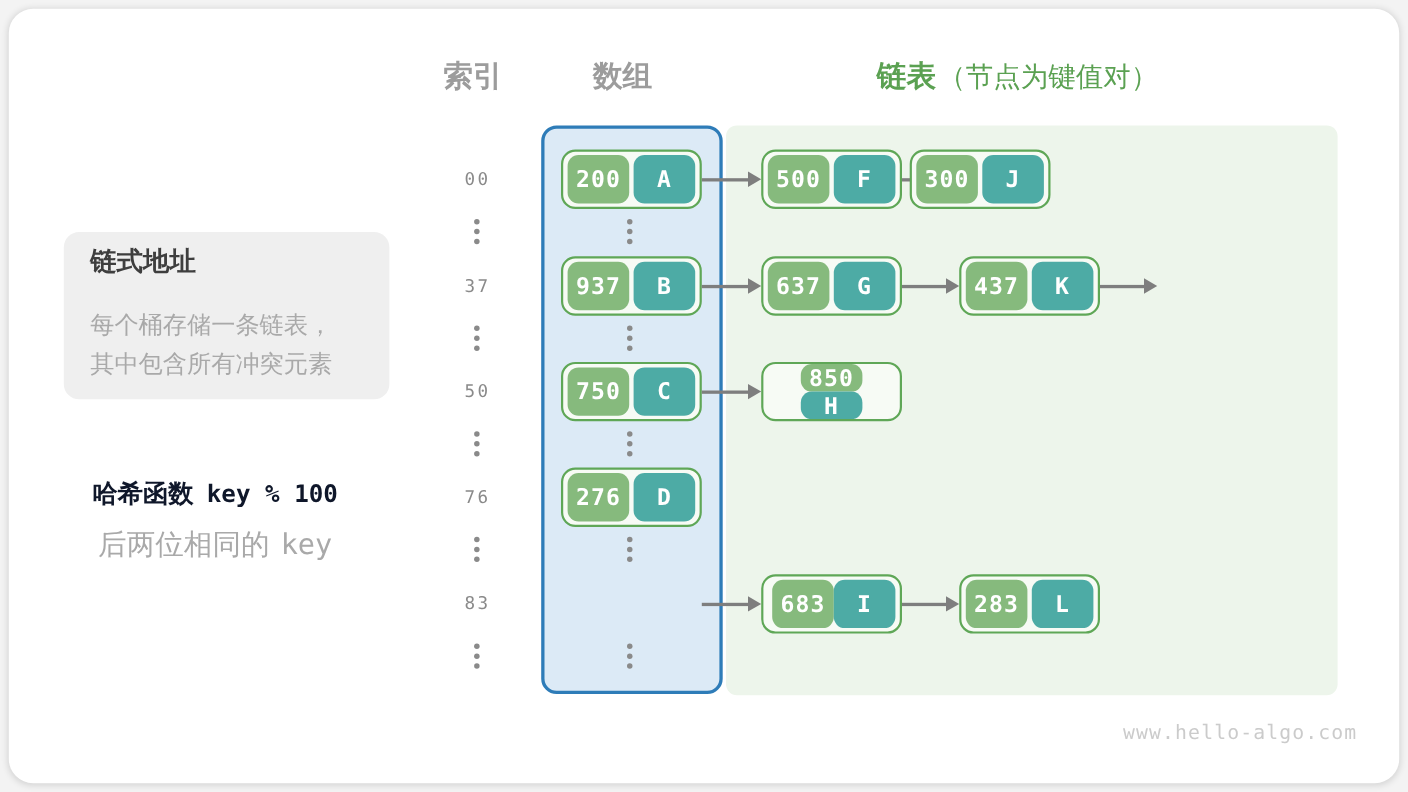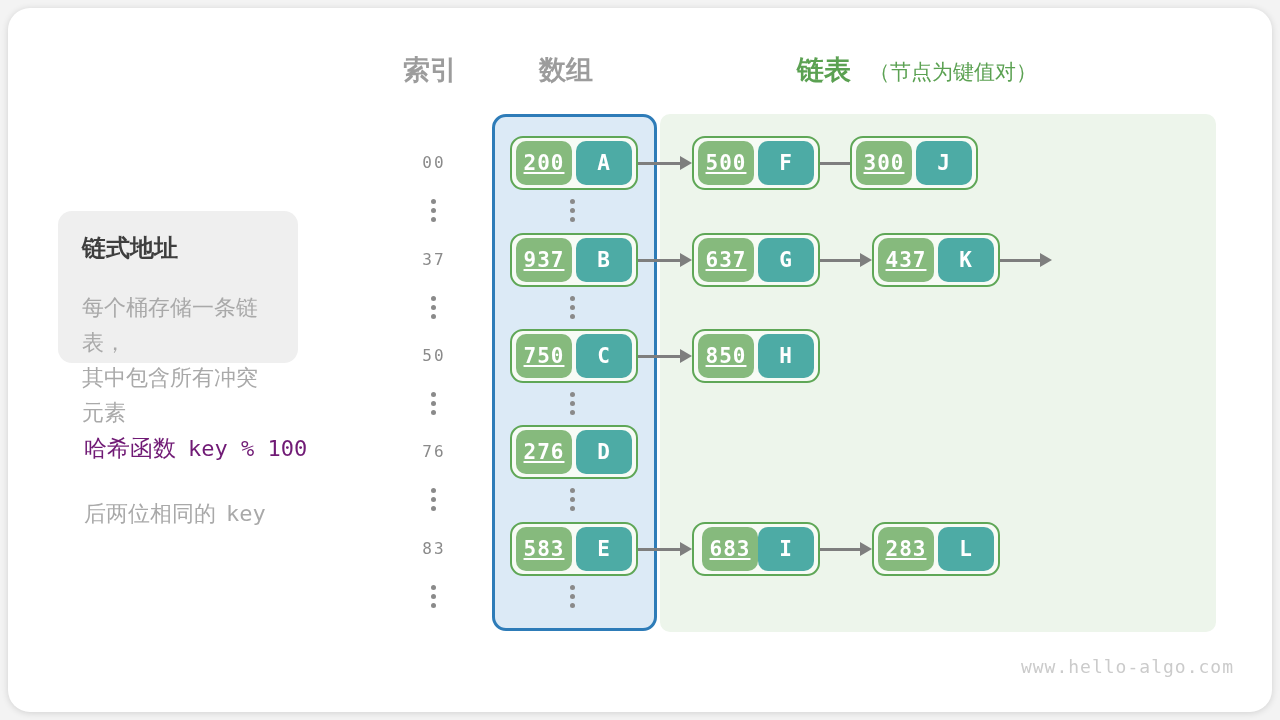--- a/index.html
+++ b/index.html
@@ -12,59 +12,59 @@
   body{font-family:"DejaVu Sans","Liberation Sans",sans-serif;}
   .mono{font-family:"DejaVu Sans Mono","Liberation Mono",monospace;}
   #canvas{position:relative;width:1280px;height:720px;background:#F3F3F3;overflow:hidden;}
   #card{position:absolute;left:8px;top:8px;width:1264px;height:704px;background:#FFFFFF;
         border-radius:22px;box-shadow:0 1px 7px rgba(0,0,0,.14);}
 
   
   .col-header{position:absolute;top:54px;height:32px;line-height:32px;font-size:27px;
               font-weight:700;color:var(--header-gray);text-align:left;white-space:nowrap;}
   #hdr-list{color:var(--header-green);text-align:left;}
-  #hdr-list .note{font-weight:500;font-size:21px;margin-left:18px;}
+  #hdr-list .note{font-weight:500;font-size:25px;margin-left:2px;}
 
   
   #array-box{position:absolute;left:492px;top:114px;width:165px;height:517px;box-sizing:border-box;
              background:var(--array-fill);border:3px solid var(--array-border);border-radius:14px;z-index:1;}
   #list-bg{position:absolute;left:660px;top:114px;width:556px;height:518px;
            background:var(--list-fill);border-radius:10px;z-index:0;}
   #rows-layer{position:absolute;left:0;top:0;width:1280px;height:720px;z-index:2;}
 
   
   .index-label{position:absolute;left:403px;width:62px;height:32px;line-height:32px;text-align:center;
                font-family:"DejaVu Sans Mono","Liberation Mono",monospace;font-size:16px;
                color:var(--mono-gray);letter-spacing:2px;}
   .node{position:absolute;width:128px;height:54px;box-sizing:border-box;background:var(--node-fill);
         border:2px solid var(--node-border);border-radius:13px;display:flex;align-items:center;
         justify-content:space-between;padding:0 4px;}
   .cell{width:56px;height:44px;border-radius:10px;display:flex;align-items:center;justify-content:center;
         color:#fff;font-family:"DejaVu Sans Mono","Liberation Mono",monospace;font-weight:700;
         font-size:21px;letter-spacing:1px;}
-  .cell.key{background:var(--key-green);text-decoration:underline;}
+  .cell.key{background:var(--key-green);}
   .cell.val{background:var(--val-teal);}
   .arrow{position:absolute;height:16px;}
   .arrow .line{position:absolute;left:0;top:6.5px;height:3px;background:var(--arrow-gray);}
   .arrow .head{position:absolute;top:1px;width:0;height:0;border-left:12px solid var(--arrow-gray);
                border-top:7px solid transparent;border-bottom:7px solid transparent;right:0;}
   .dots{position:absolute;display:flex;flex-direction:column;align-items:center;gap:4px;}
   .dot{width:5px;height:5px;border-radius:50%;background:var(--mono-gray);}
 
   
-  #info-box{position:absolute;left:58px;top:211px;width:240px;height:152px;box-sizing:border-box;
-            background:#EFEFEF;border-radius:14px;padding:21px 24px;}
+  #info-box{position:absolute;left:58px;top:211px;width:296px;height:152px;box-sizing:border-box;
+            background:#EFEFEF;border-radius:14px;padding:10px 24px;}
   #info-box .title{font-size:24px;font-weight:700;color:var(--ink);}
   #info-box .body{margin-top:26px;font-size:22px;line-height:35px;color:var(--muted);}
 
   
   #hash-note{position:absolute;left:84px;top:433px;}
-  #hash-note .title{font-size:23px;font-weight:400;color:#701a75;white-space:nowrap;}
+  #hash-note .title{font-size:23px;font-weight:700;color:#0f172a;white-space:nowrap;}
   #hash-note .title .code-inline{font-size:22px;margin-left:12px;}
-  #hash-note .body{margin-top:31px;font-size:22px;line-height:37px;color:var(--muted);}
+  #hash-note .body{margin-top:14px;font-size:26px;line-height:37px;color:var(--muted);text-align:center;}
   #hash-note .body .code-inline{margin-left:10px;}
 
   #watermark{position:absolute;right:46px;top:656px;font-size:18px;color:var(--watermark);
              letter-spacing:1px;}
 </style>
 </head>
 <body>
 
 <div id="canvas">
   <div id="card"></div>
@@ -88,21 +88,21 @@
         <div class="head"></div>
       </div>
       <div class="node" style="left: 692px; top: 136px;">
         <div class="cell key">500</div>
         <div class="cell val">F</div>
       </div>
       <div class="arrow" style="left: 820px; top: 155px; width: 52px;">
         <div class="line" style="width: 42px;"></div>
         <div class="head"></div>
       </div>
-      <div class="node" style="left: 850px; top: 136px;">
+      <div class="node" style="left: 827px; top: 136px;">
         <div class="cell key">300</div>
         <div class="cell val">J</div>
       </div>
       <div class="index-label" style="top: 244px;">37</div>
       <div class="node" style="left: 510px; top: 233px;">
         <div class="cell key">937</div>
         <div class="cell val">B</div>
       </div>
       <div class="arrow" style="left: 638px; top: 252px; width: 54px;">
         <div class="line" style="width: 44px;"></div>
@@ -126,34 +126,30 @@
       </div>
       <div class="index-label" style="top: 340px;">50</div>
       <div class="node" style="left: 510px; top: 329px;">
         <div class="cell key">750</div>
         <div class="cell val">C</div>
       </div>
       <div class="arrow" style="left: 638px; top: 348px; width: 54px;">
         <div class="line" style="width: 44px;"></div>
         <div class="head"></div>
       </div>
-      <div class="node" style="left: 692px; top: 329px;">
+      <div class="node" style="left: 692px; top: 329px; flex-direction: column;">
         <div class="cell key">850</div>
         <div class="cell val">H</div>
       </div>
       <div class="index-label" style="top: 436px;">76</div>
       <div class="node" style="left: 510px; top: 425px;">
         <div class="cell key">276</div>
         <div class="cell val">D</div>
       </div>
       <div class="index-label" style="top: 533px;">83</div>
-      <div class="node" style="left: 510px; top: 522px;">
-        <div class="cell key">583</div>
-        <div class="cell val">E</div>
-      </div>
       <div class="arrow" style="left: 638px; top: 541px; width: 54px;">
         <div class="line" style="width: 44px;"></div>
         <div class="head"></div>
       </div>
       <div class="node" style="left: 692px; top: 522px; justify-content: flex-end;">
         <div class="cell key">683</div>
         <div class="cell val">I</div>
       </div>
       <div class="arrow" style="left: 820px; top: 541px; width: 52px;">
         <div class="line" style="width: 42px;"></div>

